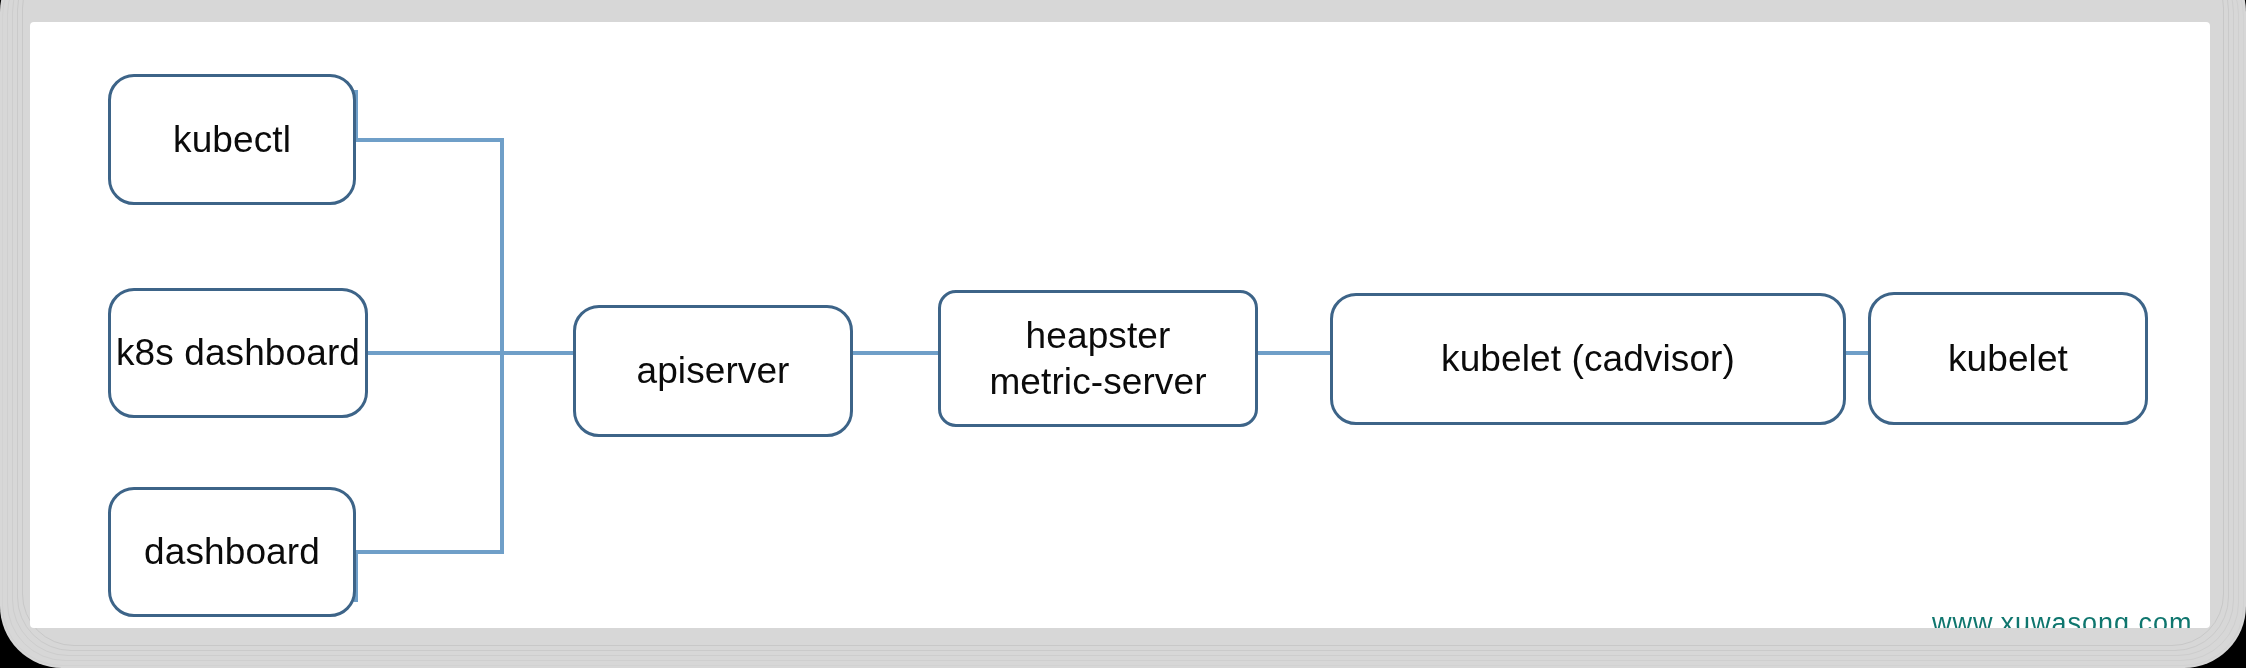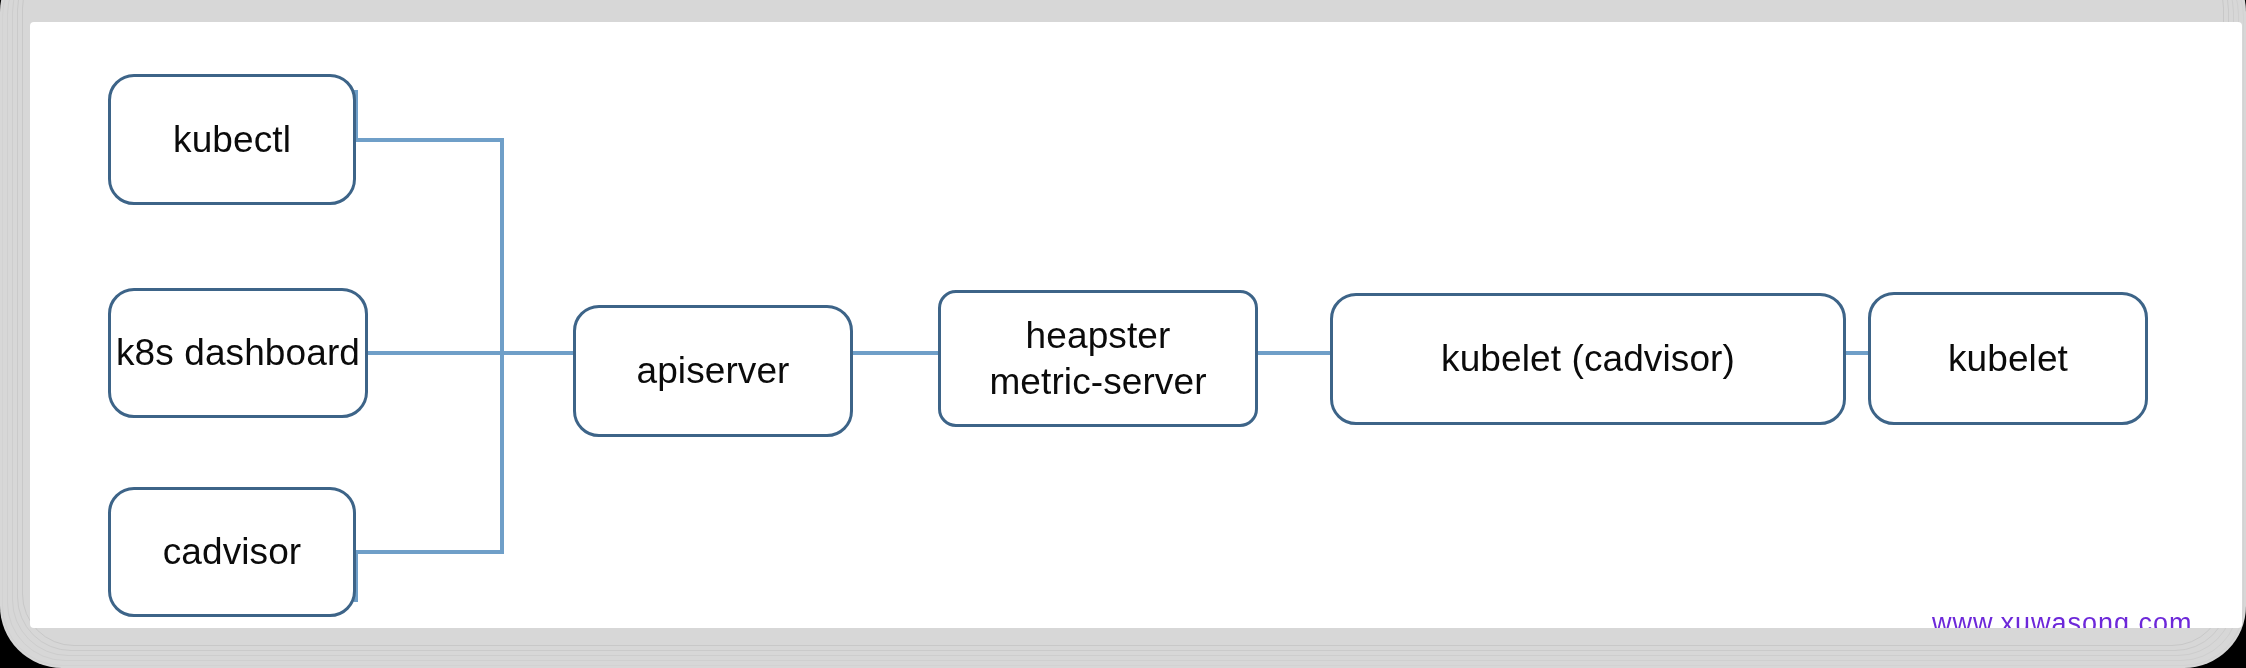--- a/index.html
+++ b/index.html
@@ -44,21 +44,20 @@
   
   .canvas {
     position: absolute;
     left: 30px;
     top: 22px;
     width: 2180px;
     height: 606px;
     background: #ffffff;
     border-radius: 4px;
     overflow: hidden;
-    padding-left: 32px;
   }
 
   
   .node {
     position: absolute;
     box-sizing: border-box;
     background: #ffffff;
     border: 3px solid #3d6488;
     border-radius: 26px;
     display: flex;
@@ -81,21 +80,21 @@
   }
   .edge-v {
     position: absolute;
     width: 4px;
     background: #6f9fc8;
   }
 
   
   .watermark {
     position: absolute;
-    color: #6d28d9;
+    color: #0f766e;
     font-size: 27px;
     letter-spacing: 1px;
     white-space: nowrap;
     font-family: "Liberation Sans", "DejaVu Sans", sans-serif;
   }
 </style>
 </head>
 <body>
 
 <div id="screenshot">
@@ -124,21 +123,21 @@
     <div class="edge-h" style="left:820px; top:329px; width:92px;"></div>
 
     <div class="edge-h" style="left:1224px; top:329px; width:80px;"></div>
 
     <div class="edge-h" style="left:1744px; top:329px; width:98px;"></div>
 
     <div class="node" style="left:78px; top:52px; width:248px; height:131px;">kubectl</div>
 
     <div class="node" style="left:78px; top:266px; width:260px; height:130px;">k8s dashboard</div>
 
-    <div class="node" style="left:78px; top:465px; width:248px; height:130px;">cadvisor</div>
+    <div class="node" style="left:78px; top:465px; width:248px; height:130px;">dashboard</div>
 
     <div class="node" style="left:543px; top:283px; width:280px; height:132px;">apiserver</div>
 
     <div class="node" style="left:908px; top:268px; width:320px; height:137px; border-radius:18px;">heapster
 metric-server</div>
 
     <div class="node" style="left:1300px; top:271px; width:516px; height:132px;">kubelet (cadvisor)</div>
 
     <div class="node" style="left:1838px; top:270px; width:280px; height:133px;">kubelet</div>
 

